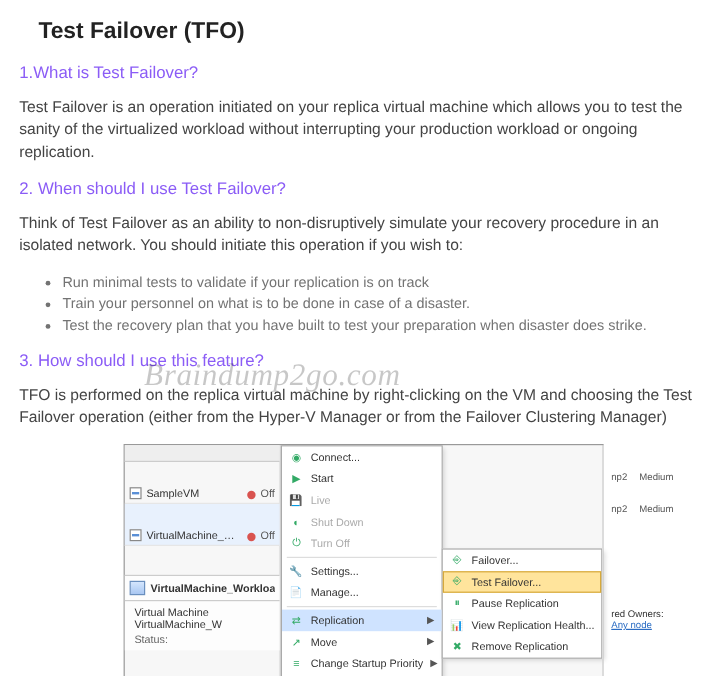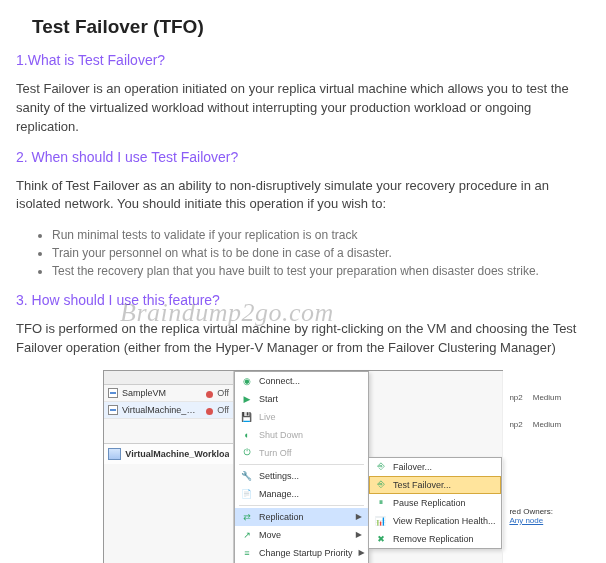--- a/index.html
+++ b/index.html
@@ -15,21 +15,21 @@
     .shot-wrap { display: flex; justify-content: center; margin: 6px 0 12px; }
     .shot { width: 400px; border: 1px solid #999; background: #f7f7f7; font-size: 9px; color: #333; }
     .shot-inner { display: flex; }
     .leftcol { width: 130px; border-right: 1px solid #ccc; }
     .tree-hdr { height: 14px; border-bottom: 1px solid #ccc; background: #eee; }
     .vm-row { display: flex; align-items: flex-end; gap: 4px; padding: 3px 4px; border-bottom: 1px solid #e6e6e6; }
     .vm-ico { width: 10px; height: 10px; background: #fff; border: 1px solid #888; position: relative; flex-shrink: 0; }
     .vm-ico::after { content: ""; position: absolute; left: 1px; top: 3px; width: 6px; height: 2px; background: #5a8fd6; }
     .vm-name { flex: 1; white-space: nowrap; overflow: hidden; text-overflow: ellipsis; }
     .state-dot { width: 7px; height: 7px; border-radius: 50%; background: #d9534f; flex-shrink: 0; }
-    .state-txt { color: #555; }
+    .state-txt { color: #555; margin-top: 18px; }
     .rolepanel { display: flex; align-items: center; gap: 4px; padding: 4px; margin-top: 24px; border-top: 1px solid #ccc; background: #fdfdfd; }
     .role-icon { width: 14px; height: 12px; background: linear-gradient(#d4e6fd,#a9c7f2); border: 1px solid #6a8fbe; }
     .rolepanel2 { padding: 4px 8px; border-top: 1px solid #ccc; background: #fdfdfd; }
 
     .menu { width: 135px; background: #fff; border: 1px solid #aaa; box-shadow: 2px 2px 4px rgba(0,0,0,0.15); font-size: 9px; }
     .mi { display: flex; align-items: center; gap: 6px; padding: 3px 6px; position: relative; }
     .mi:hover, .mi.hovered { background: #cfe3ff; }
     .mi .ico { width: 12px; height: 12px; display: inline-flex; align-items: center; justify-content: center; font-size: 9px; color: #3a6; flex-shrink: 0; }
     .mi .lbl { flex: 1; white-space: nowrap; }
     .mi .arrow { font-size: 8px; color: #555; }
@@ -77,20 +77,25 @@
         </div>
         <div class="vm-row" style="background:#e8f1fd;">
           <span class="vm-ico"></span>
           <span class="vm-name">VirtualMachine_Workload</span>
           <span class="state-dot"></span>
           <span class="state-txt">Off</span>
         </div>
         <div class="rolepanel">
           <span class="role-icon"></span>
           <span style="font-weight:bold;overflow:hidden;">VirtualMachine_Workload</span>
+        </div>
+        <div class="rolepanel2">
+          <span>Virtual Machine</span>
+          <span>VirtualMachine_W</span>
+          <div style="margin-top:3px;color:#666;">Status:</div>
         </div>
       </div>
 
       <div class="menu">
         <div class="mi">
             <span class="ico">◉</span>
             <span class="lbl">Connect...</span>
           </div>
         <div class="mi">
             <span class="ico">▶</span>

